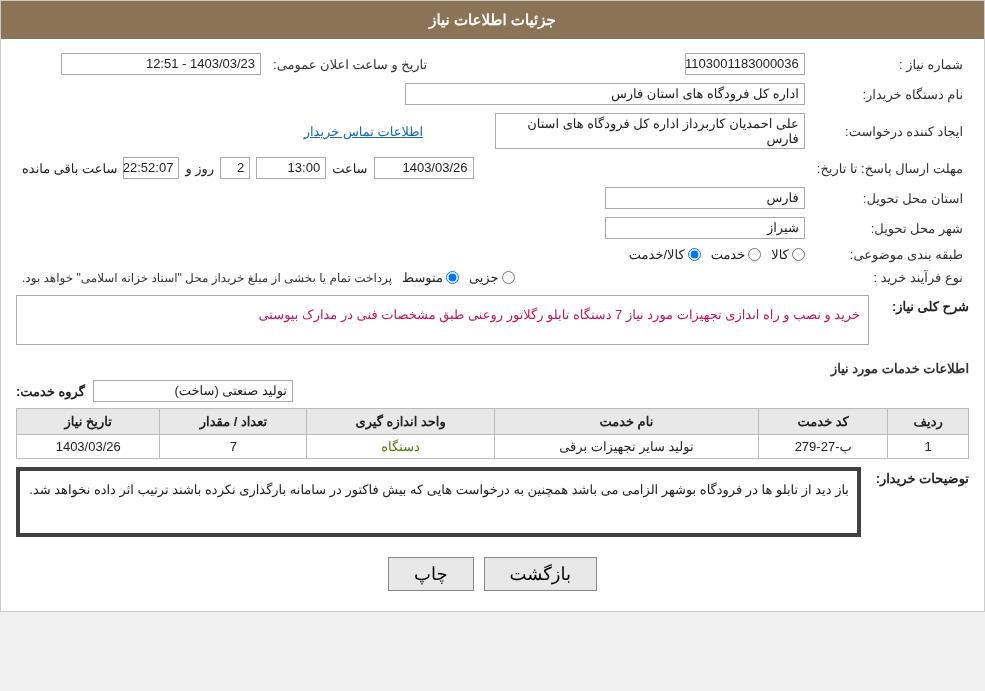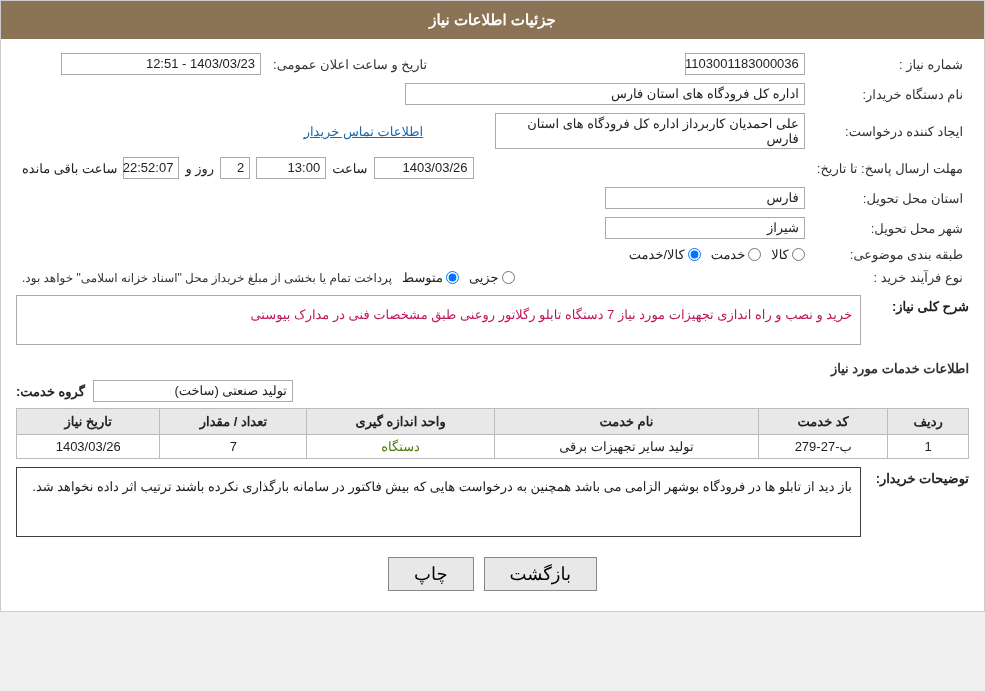--- a/index.html
+++ b/index.html
@@ -80,21 +80,21 @@
       text-align: center;
       font-weight: bold;
     }
     .services-table td {
       border: 1px solid #bbb;
       padding: 4px 8px;
       text-align: center;
     }
     .services-table td.red-text { color: #4d7c0f; }
     .description-box {
-      border: 1px solid #404040;
+      border: 4px solid #404040;
       padding: 8px;
       min-height: 70px;
       background: #fff;
       margin-bottom: 8px;
       line-height: 1.7;
       text-align: right;
     }
     .detail-box {
       border: 1px solid #aaa;
       padding: 8px;
@@ -242,21 +242,21 @@
                     <span>متوسط</span>
               </div>
             </div>
             <span style="font-size:12px; color:#333;">پرداخت تمام یا بخشی از مبلغ خریداز محل "اسناد خزانه اسلامی" خواهد بود.</span>
           </div>
         </td>
       </tr>
     </tbody>
       </table>
 
-    <div style="margin:6px 0 4px 0; display:flex; align-items:flex-start; gap:8px;">
+    <div style="margin:6px 0 4px 0; display:flex; align-items:flex-start; gap:0;">
       <div style="min-width:100px; text-align:right; font-weight:bold; margin-top:4px;">
         <span>شرح کلی نیاز:</span>
       </div>
       <div style="flex:1;">
         <div class="detail-box">خرید و نصب و راه اندازی تجهیزات مورد نیاز 7 دستگاه تابلو رگلاتور روعنی طبق مشخصات فنی در مدارک بیوستی</div>
       </div>
     </div>
 
     <div class="section-title">اطلاعات خدمات مورد نیاز</div>
 

